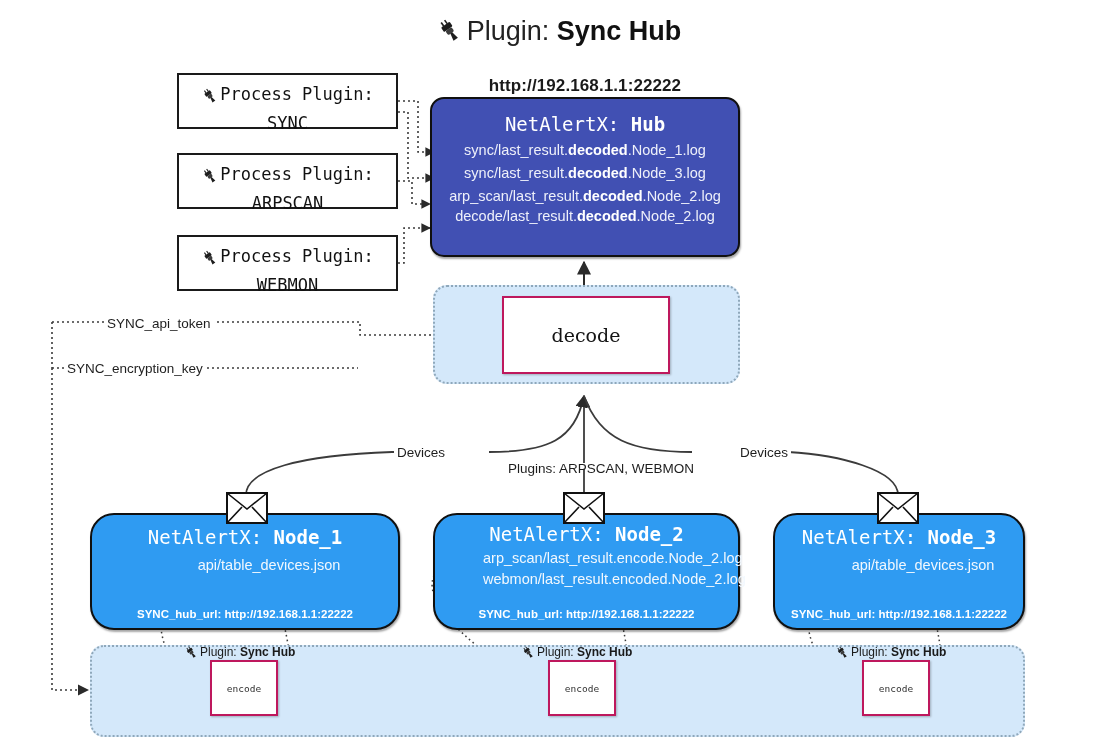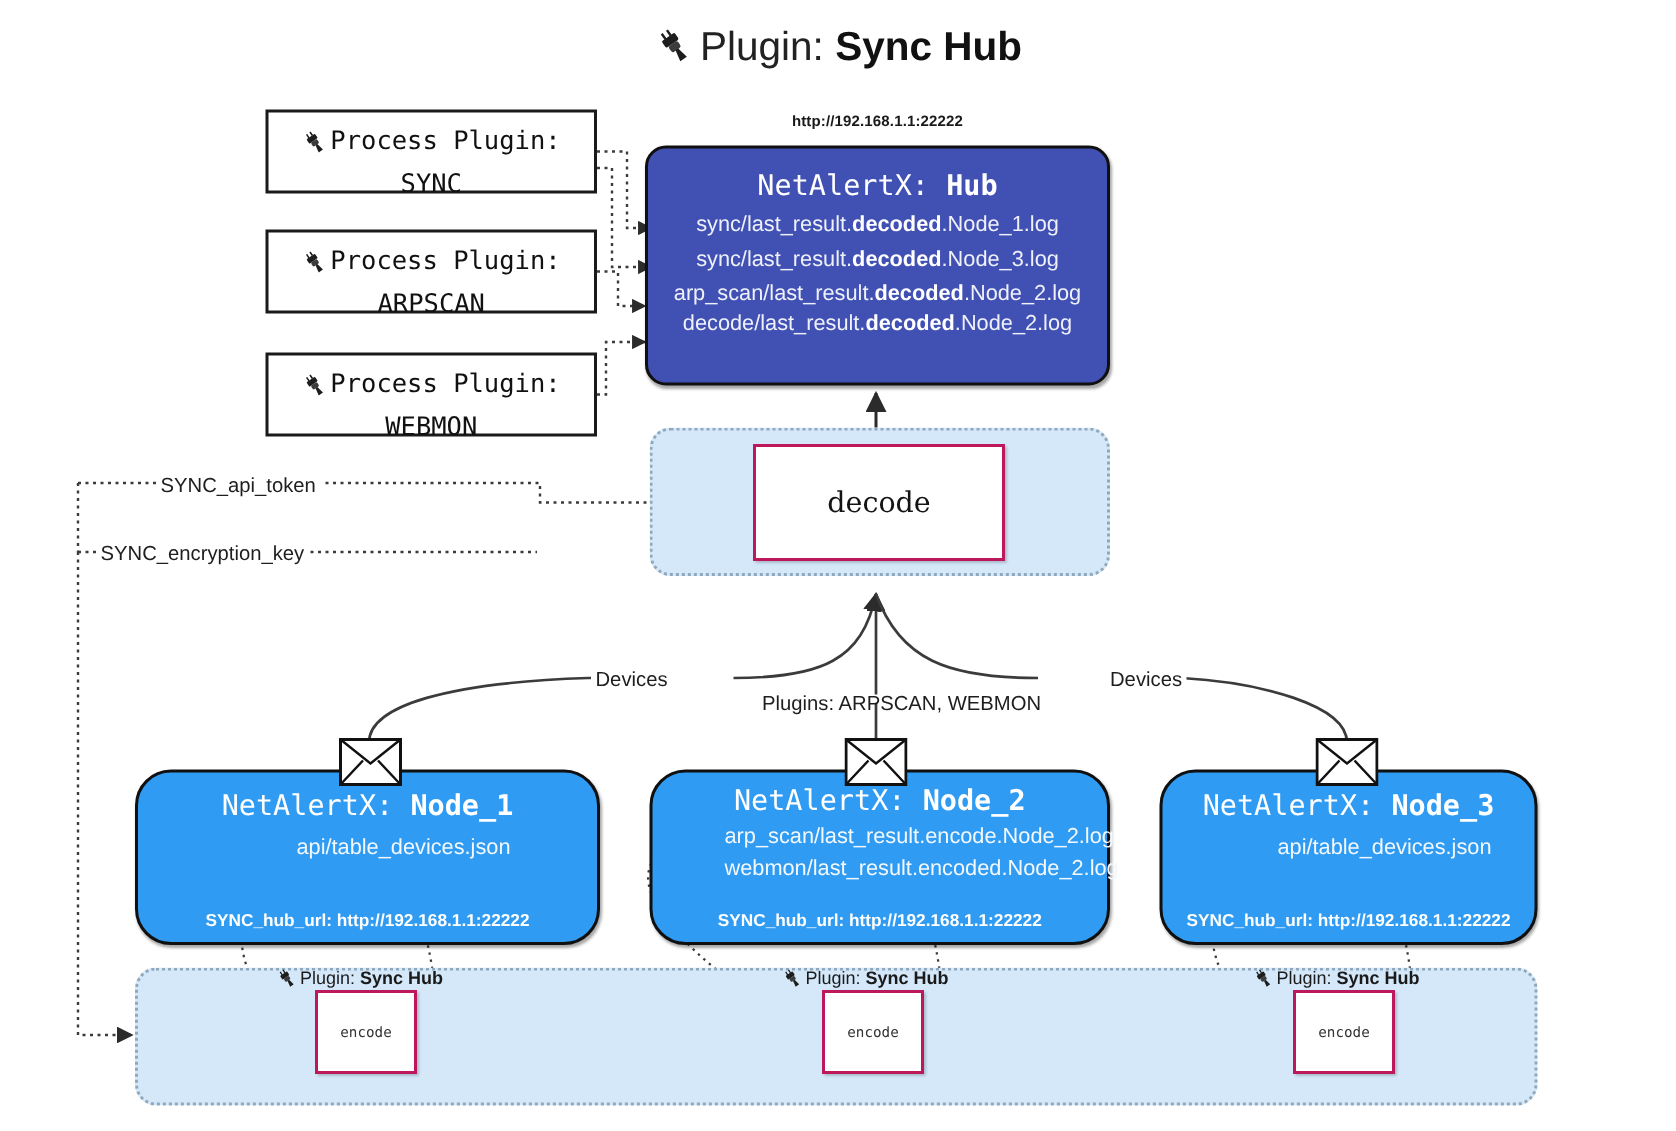--- a/index.html
+++ b/index.html
@@ -22,21 +22,21 @@
   .procbox{background:#fff;border:2px solid #1a1a1a;z-index:4;
            font-family:"DejaVu Sans Mono","Liberation Mono",monospace;
            font-size:17px;line-height:1.45;color:#111;
            display:flex;flex-direction:column;align-items:center;
            justify-content:center;padding-top:16px;}
   .procbox .l1{white-space:nowrap;}
   .procbox .l2{white-space:nowrap;}
   .procbox .plugicon{margin-right:2px;vertical-align:-4px;}
 
   
-  #hub-url{left:430px;top:76px;width:310px;text-align:center;font-size:10px;
+  #hub-url{left:430px;top:76px;width:310px;text-align:center;font-size:17px;
            color:#1a1a1a;z-index:6;font-weight:600;letter-spacing:.1px;}
   #hub{left:430px;top:97px;width:310px;height:160px;background:#4150b3;
        border:2px solid #101010;border-radius:14px;z-index:4;
        box-shadow:1px 2px 2px rgba(0,0,0,.35);}
   #hub .hubtitle{font-family:"DejaVu Sans Mono","Liberation Mono",monospace;
        font-size:19px;color:#fff;text-align:center;margin-top:14px;white-space:nowrap;}
   #hub .hubtitle b{font-weight:700;}
   #hub .logline{font-size:14.5px;color:#eef0fa;text-align:center;
        margin-top:7px;white-space:nowrap;}
   #hub .logline b{font-weight:700;color:#fff;}

